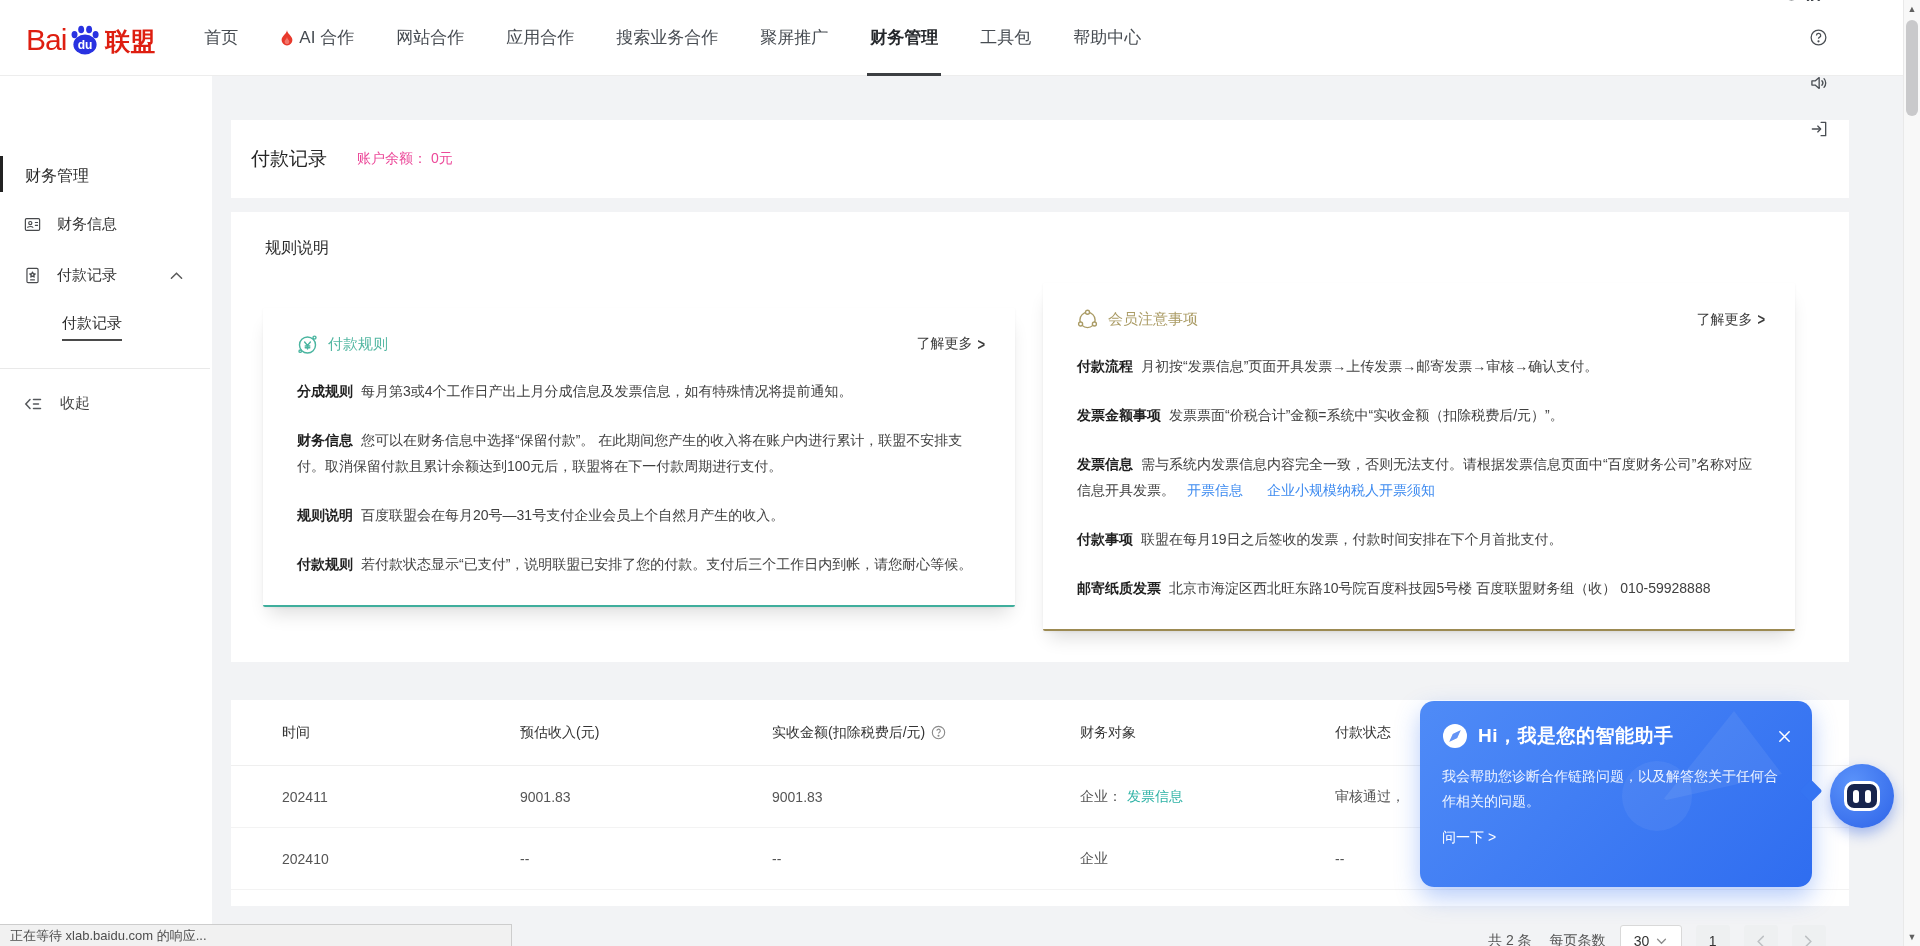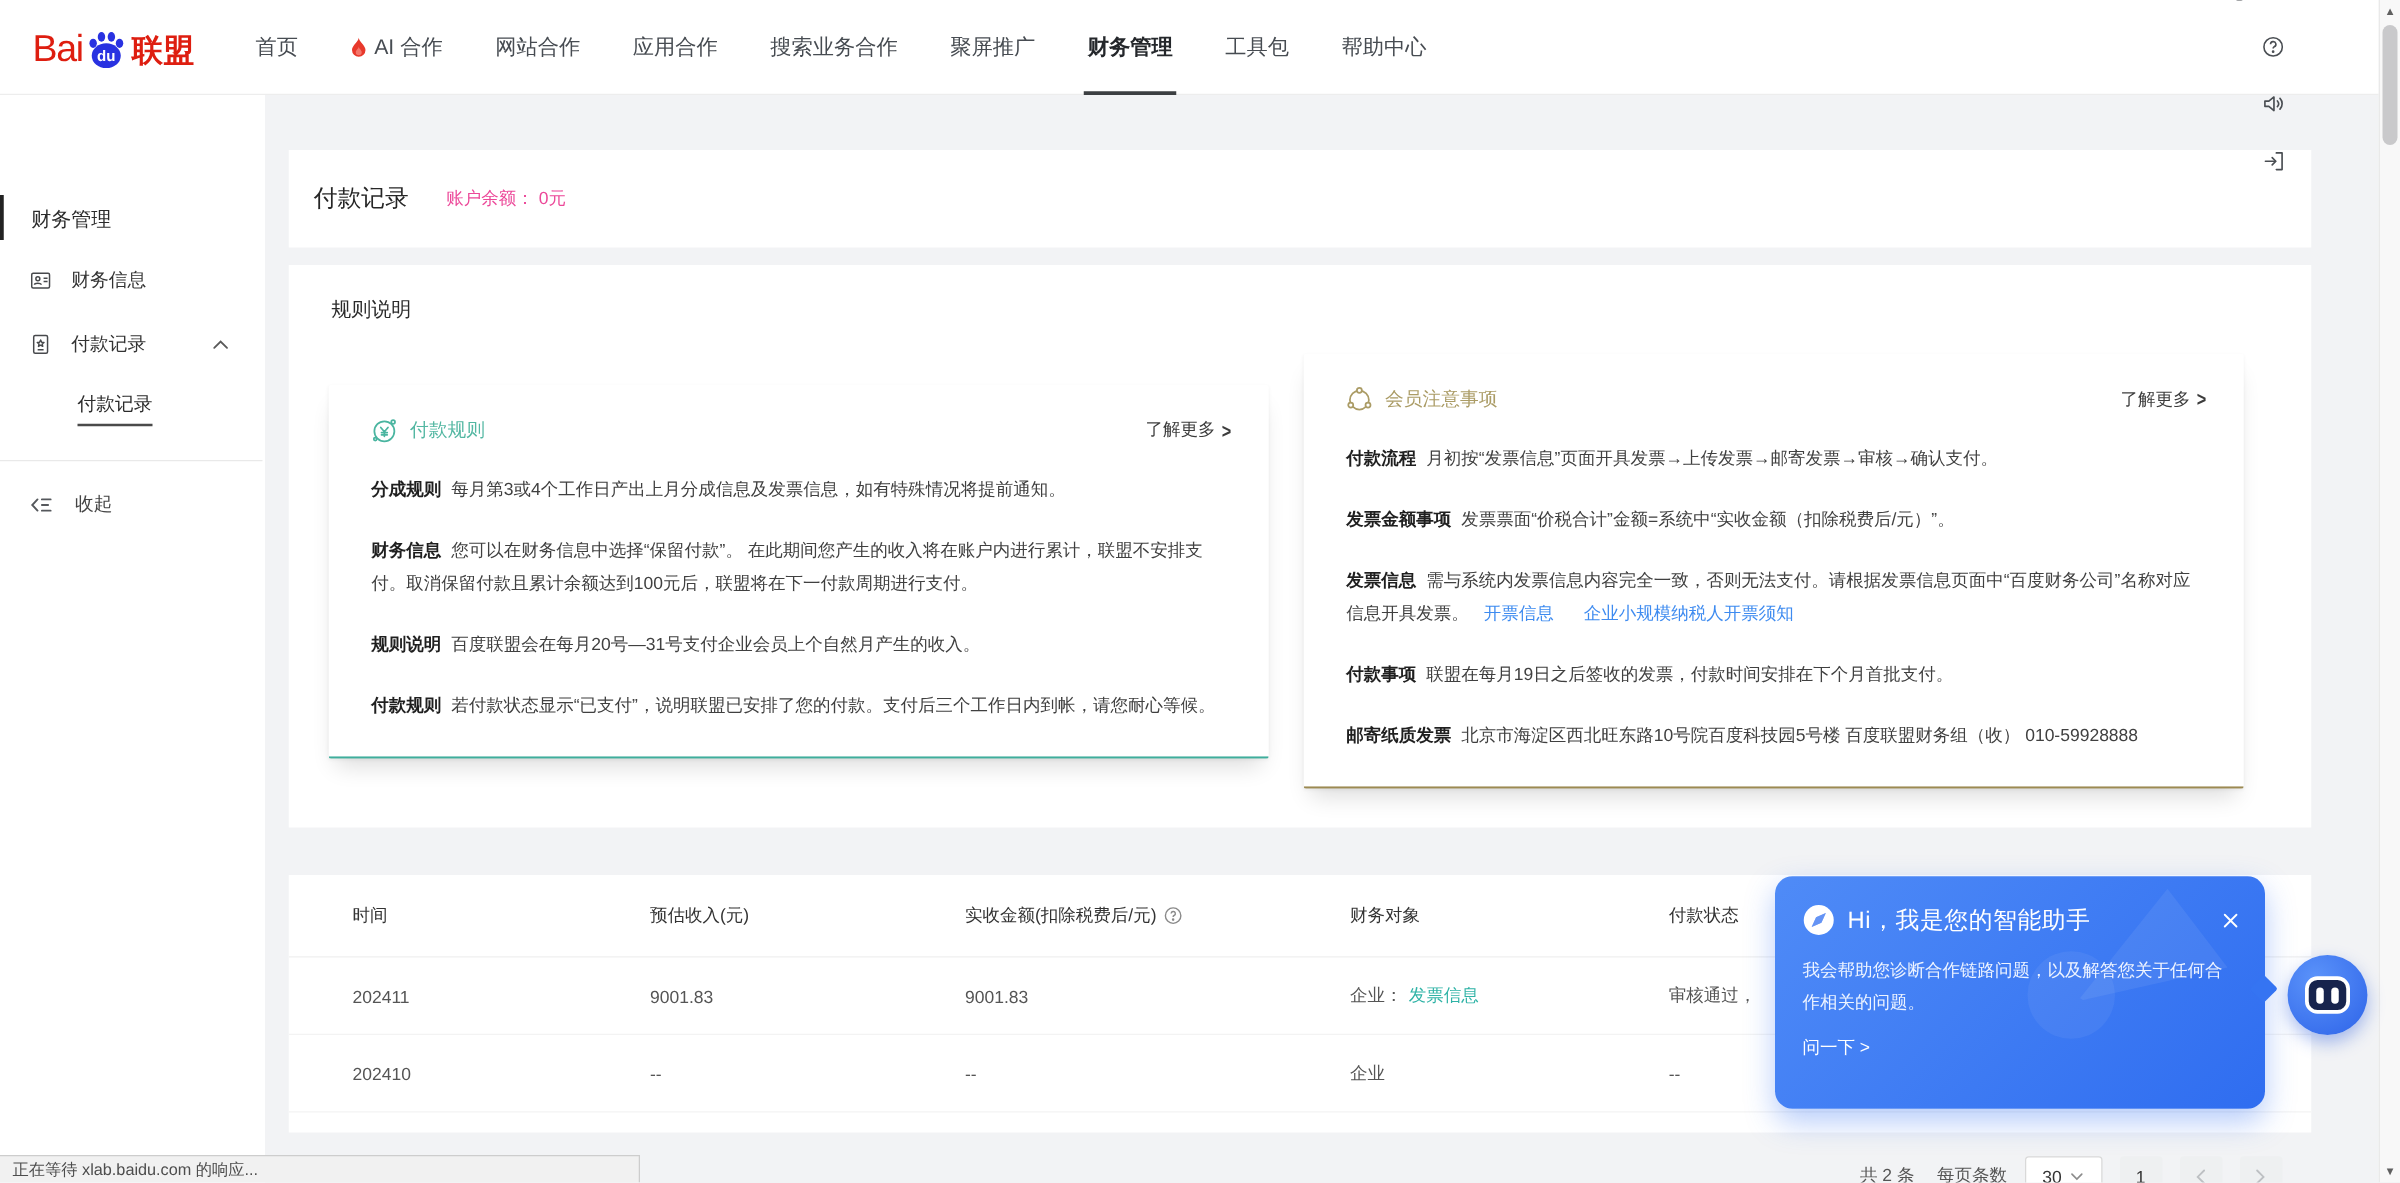--- a/index.html
+++ b/index.html
@@ -87,21 +87,21 @@
   .pg-select { width:62px; height:32px; background:#fff; border:1px solid #d9d9d9; border-radius:3px; display:flex; align-items:center; justify-content:center; gap:7px; cursor:pointer; color:#333; }
   .pg-btn { min-width:34px; height:32px; background:#eef0f1; border-radius:3px; display:flex; align-items:center; justify-content:center; cursor:pointer; color:#333; }
   .pg-btn.nav-arrow { color:#b9bcbf; font-size:17px; }
 
   
   .assistant-pop { position:absolute; left:1420px; top:701px; width:392px; height:186px; border-radius:14px; background:linear-gradient(135deg,#4f8bf7 0%,#2f6df0 100%); z-index:10; color:#fff; overflow:visible; box-shadow:0 10px 24px rgba(46,108,240,.35); }
   .pop-deco1 { position:absolute; right:30px; top:10px; width:120px; height:90px; background:#fff; opacity:.07; clip-path:polygon(60% 0,100% 70%,0 100%); border-radius:8px; }
   .pop-deco2 { position:absolute; right:120px; top:60px; width:70px; height:70px; background:#fff; opacity:.06; border-radius:50%; }
   .pop-pointer { position:absolute; right:-7px; top:82px; width:16px; height:16px; background:#3574f2; transform:rotate(45deg); border-radius:2px; }
   .pop-title-row { display:flex; align-items:center; padding:22px 18px 0 22px; position:relative; }
-  .pop-title { font-size:19px; font-weight:normal; margin-left:10px; letter-spacing:.5px; }
+  .pop-title { font-size:19px; font-weight:bold; margin-left:10px; letter-spacing:.5px; }
   .pop-close { margin-left:auto; cursor:pointer; display:flex; padding:2px; }
   .pop-body { margin:15px 24px 0 22px; font-size:14px; line-height:25px; color:#eef4ff; }
   .pop-cta { margin:15px 0 0 22px; font-size:14px; color:#fff; cursor:pointer; }
 
   .robot-btn { position:absolute; left:1830px; top:764px; width:64px; height:64px; border-radius:50%; background:radial-gradient(circle at 35% 30%,#5b93fa,#2d63e8); z-index:11; display:flex; align-items:center; justify-content:center; cursor:pointer; box-shadow:0 6px 14px rgba(40,90,220,.4); }
   .robot-face { width:36px; height:30px; background:#17244d; border:3px solid #fff; border-radius:10px; display:flex; align-items:center; justify-content:center; gap:6px; }
   .robot-eye { width:6px; height:13px; background:#fff; border-radius:3px; }
 
   
   .status-bar { position:absolute; left:0; bottom:0; height:22px; width:512px; background:#f1f1f1; border:1px solid #cdcdcd; border-left:none; border-bottom:none; font-size:13px; color:#4d4d4d; display:flex; align-items:center; padding-left:10px; z-index:12; }

